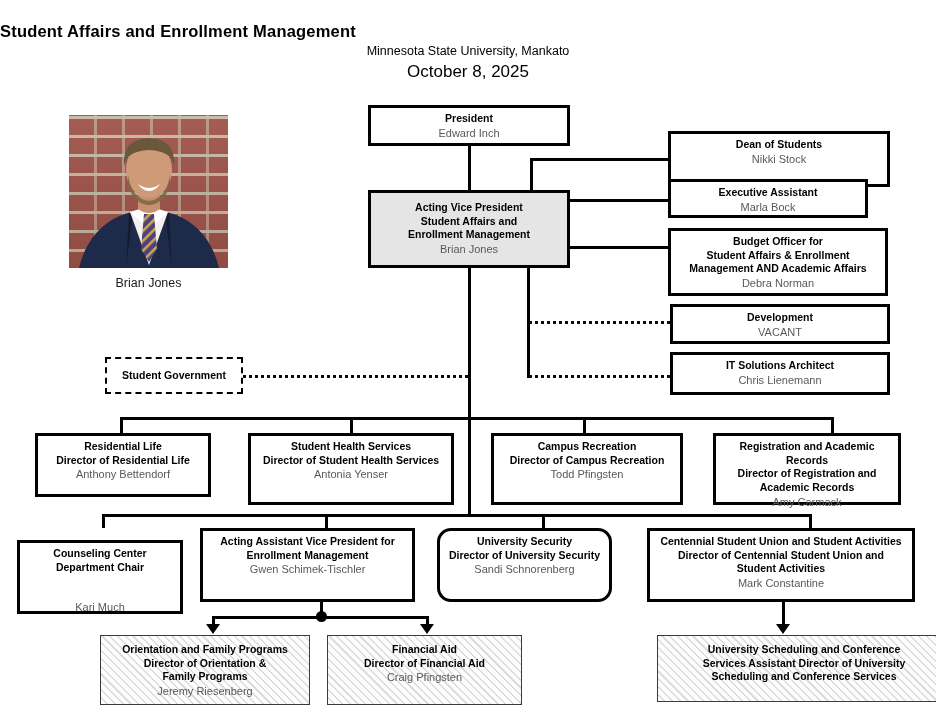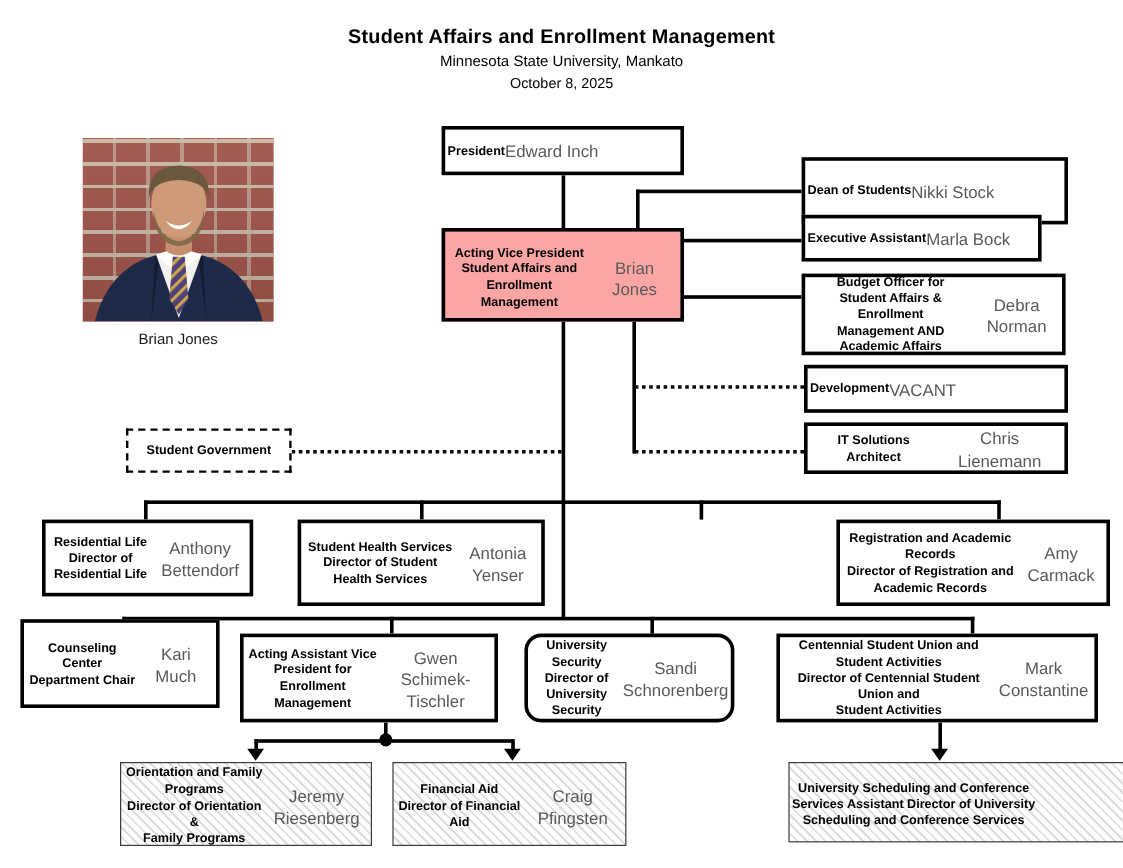--- a/index.html
+++ b/index.html
@@ -1,27 +1,27 @@
 <!DOCTYPE html>
 <html><head>
 <meta charset="utf-8">
 <style>
   html,body{margin:0;padding:0;background:#ffffff;}
   #page{position:relative;width:936px;height:723px;background:#ffffff;overflow:hidden;
         font-family:"Liberation Sans", sans-serif;color:#000;}
-  .hdr-title{position:absolute;left:0;top:22px;width:936px;text-align:center;
+  .hdr-title{position:absolute;left:0;top:22px;width:936px;
              font-size:16.5px;font-weight:bold;letter-spacing:.2px;}
   .hdr-sub{position:absolute;left:0;top:44px;width:936px;text-align:center;font-size:12.5px;}
-  .hdr-date{position:absolute;left:0;top:62px;width:936px;text-align:center;font-size:12px;}
+  .hdr-date{position:absolute;left:0;top:62px;width:936px;text-align:center;font-size:17px;}
 
   .obox{position:absolute;box-sizing:border-box;border:3px solid #000;background:#fff;
-        display:flex;flex-direction:row;align-items:center;padding:4px 2px 2px 2px;}
+        display:flex;flex-direction:column;align-items:center;padding:4px 2px 2px 2px;}
   .obox .t{font-weight:bold;font-size:10.5px;line-height:1.3;text-align:center;white-space:pre-line;}
-  .obox .n{font-size:14px;line-height:1.3;color:#595959;text-align:center;white-space:pre-line;}
-  .shaded{background:#fca5a5;}
+  .obox .n{font-size:11px;line-height:1.3;color:#595959;text-align:center;white-space:pre-line;}
+  .shaded{background:#e5e5e5;}
   .dashedbox{border:2px dashed #000;justify-content:center;padding:2px;}
   .hatched{border:1.5px solid #3a3a3a;background-color:#fdfdfd;
      background-image:repeating-linear-gradient(45deg, rgba(0,0,0,0) 0 4px, #dddddd 4px 5.5px);
      padding-top:7px;}
 
   .ln{position:absolute;background:#000;}
   .dot-h{position:absolute;height:0;border-top:3px dotted #0a0a0a;background:none;}
   .junction{position:absolute;width:11px;height:11px;border-radius:50%;background:#000;}
   .arrow-down{position:absolute;width:0;height:0;border-left:7px solid transparent;
               border-right:7px solid transparent;border-top:10px solid #000;}
@@ -147,29 +147,34 @@
 Director of Residential Life</div>
     <div class="n">Anthony Bettendorf</div>
   </div>
 
   <div class="obox" style="left:248px;top:433px;width:206px;height:72px;">
     <div class="t">Student Health Services
 Director of Student Health Services</div>
     <div class="n">Antonia Yenser</div>
   </div>
 
-
-  <div class="obox" style="left:697px;top:433px;width:228px;height:72px;">
+  <div class="obox" style="left:491px;top:433px;width:192px;height:72px;">
+    <div class="t">Campus Recreation
+Director of Campus Recreation</div>
+    <div class="n">Todd Pfingsten</div>
+  </div>
+
+  <div class="obox" style="left:713px;top:433px;width:188px;height:72px;">
     <div class="t">Registration and Academic Records
 Director of Registration and
 Academic Records</div>
     <div class="n">Amy Carmack</div>
   </div>
 
-  <div class="obox" style="left:17px;top:516px;width:166px;height:74px;">
+  <div class="obox" style="left:17px;top:540px;width:166px;height:74px;gap:26px;">
     <div class="t">Counseling Center
 Department Chair</div>
     <div class="n">Kari Much</div>
   </div>
 
   <div class="obox" style="left:200px;top:528px;width:215px;height:74px;">
     <div class="t">Acting Assistant Vice President for
 Enrollment Management</div>
     <div class="n">Gwen Schimek-Tischler</div>
   </div>

